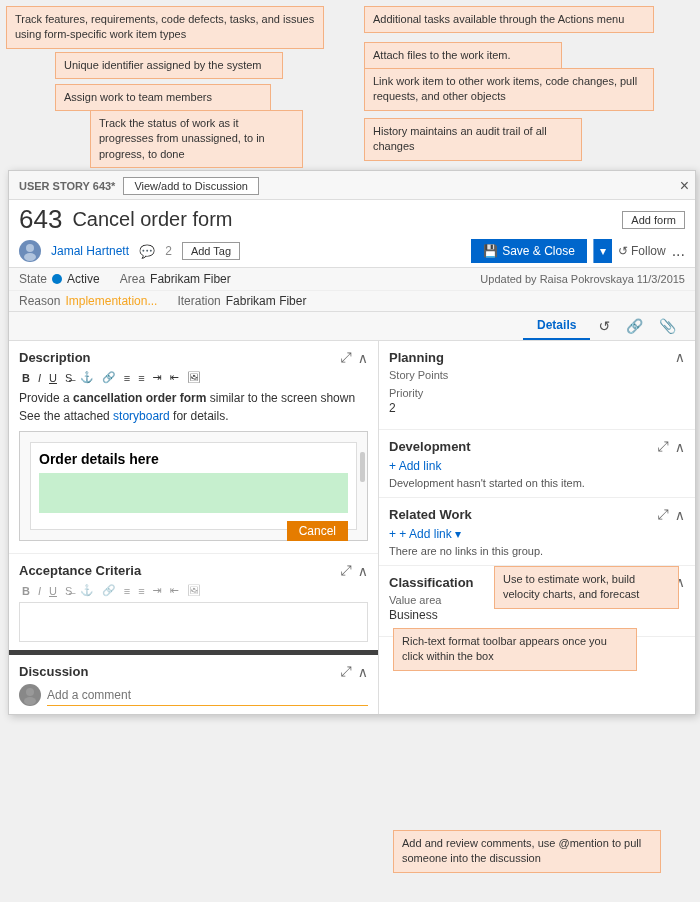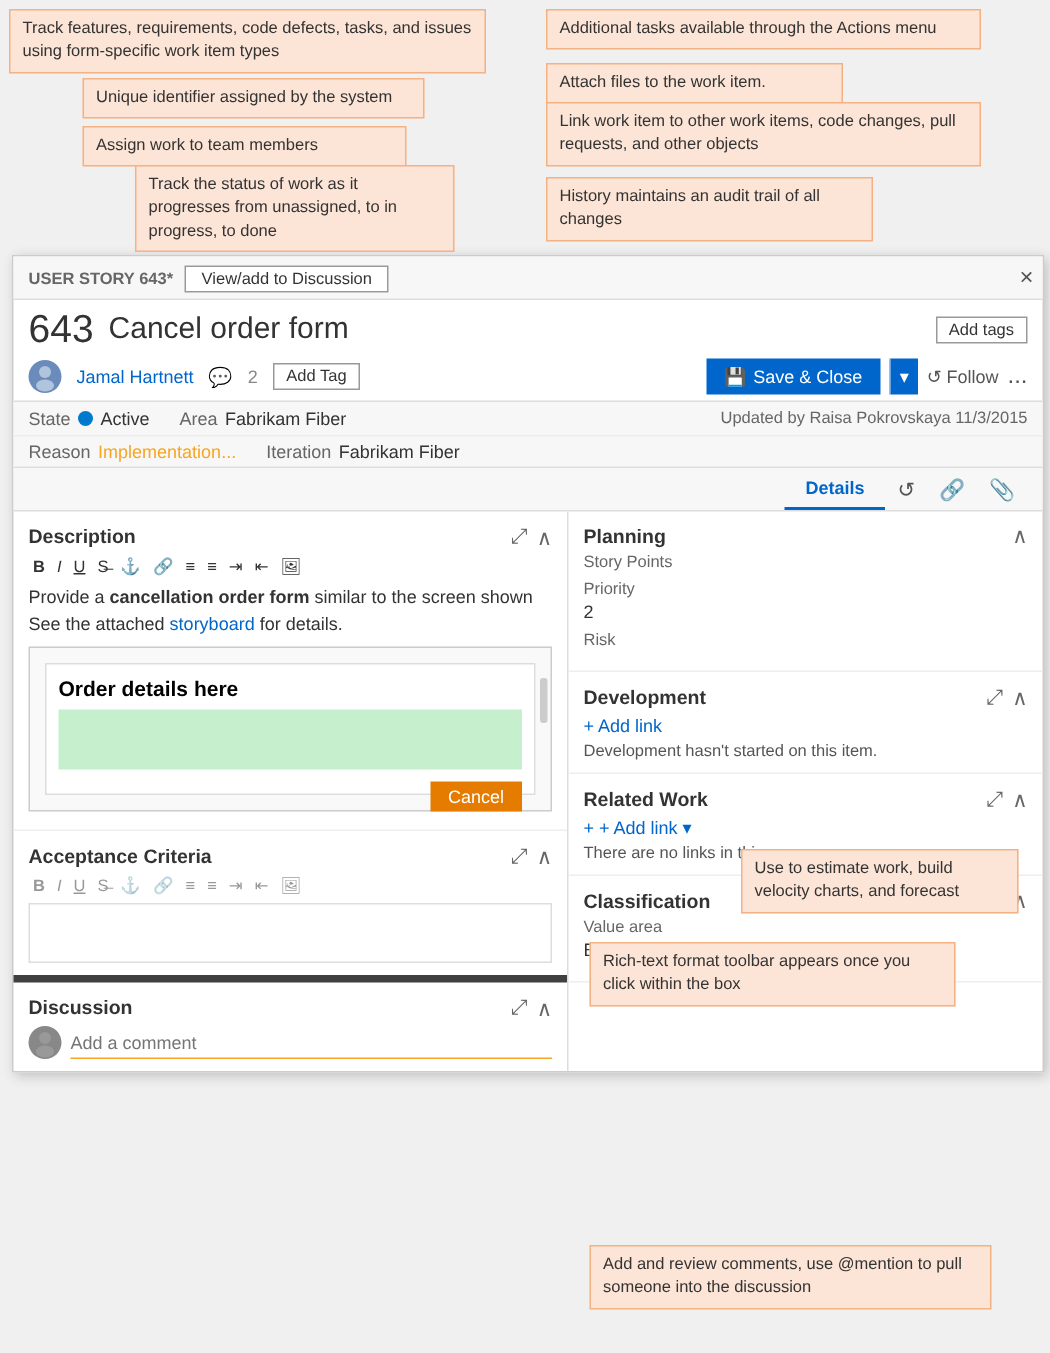--- a/index.html
+++ b/index.html
@@ -507,21 +507,21 @@
   <div class="dialog-header">
     <div class="dialog-header-left">
       <span class="user-story-label">USER STORY 643*</span>
       <button class="view-discussion-btn">View/add to Discussion</button>
     </div>
   </div>
 
   <div class="title-row">
     <span class="work-item-id">643</span>
     <span class="work-item-title">Cancel order form</span>
-    <button class="add-tags-btn">Add tags</button>
+    <button class="add-tags-btn">Add form</button>
   </div>
 
   <div class="assignee-row">
     <div class="avatar">
 
       <svg width="22" height="22" viewBox="0 0 22 22">
           <circle cx="11" cy="8" r="4" fill="#b0c4de"></circle>
           <ellipse cx="11" cy="17" rx="6" ry="4" fill="#b0c4de"></ellipse>
         </svg>
     </div>
@@ -674,23 +674,20 @@
             <span class="section-icon">∧</span>
           </div>
         </div>
         <div class="field-row">
           <div class="field-label">Story Points</div>
         </div>
         <div class="field-row">
           <div class="field-label">Priority</div>
           <div class="field-value">2</div>
         </div>
-        <div class="field-row">
-          <div class="field-label">Risk</div>
-        </div>
       </div>
 
       <div class="dev-section">
         <div class="section-header">
           <span class="section-title">Development</span>
           <div class="section-icons">
             <span class="section-icon">⤢</span>
             <span class="section-icon">∧</span>
           </div>
         </div>

